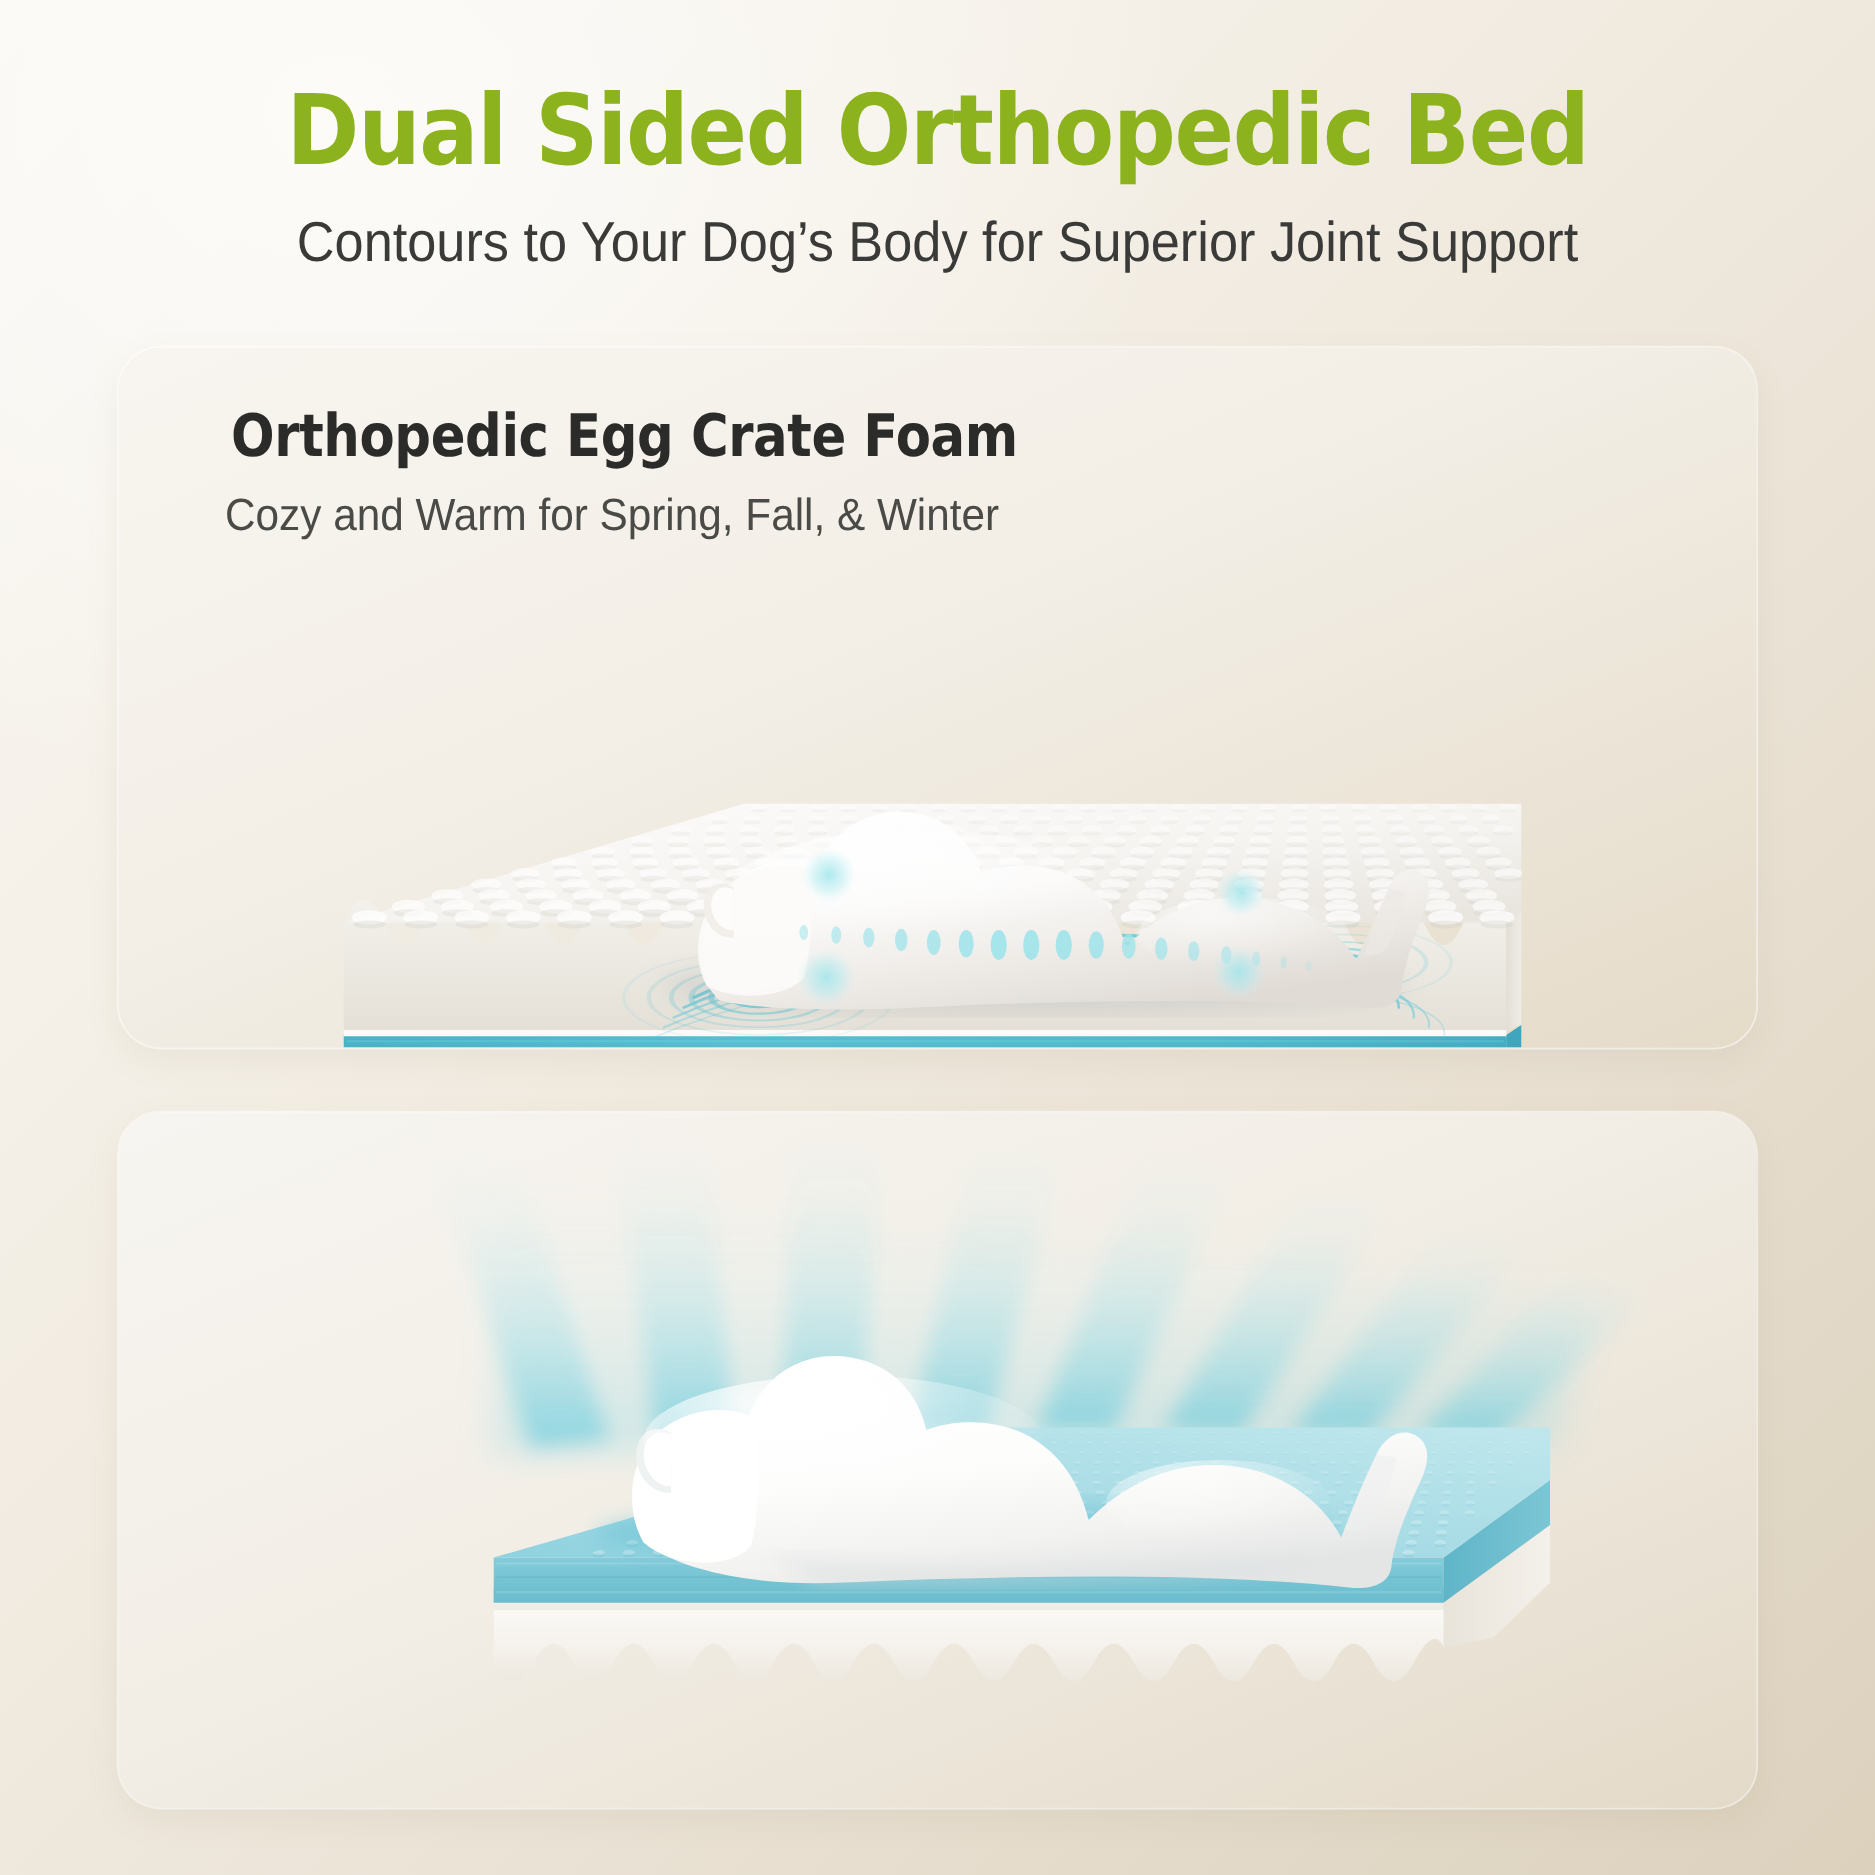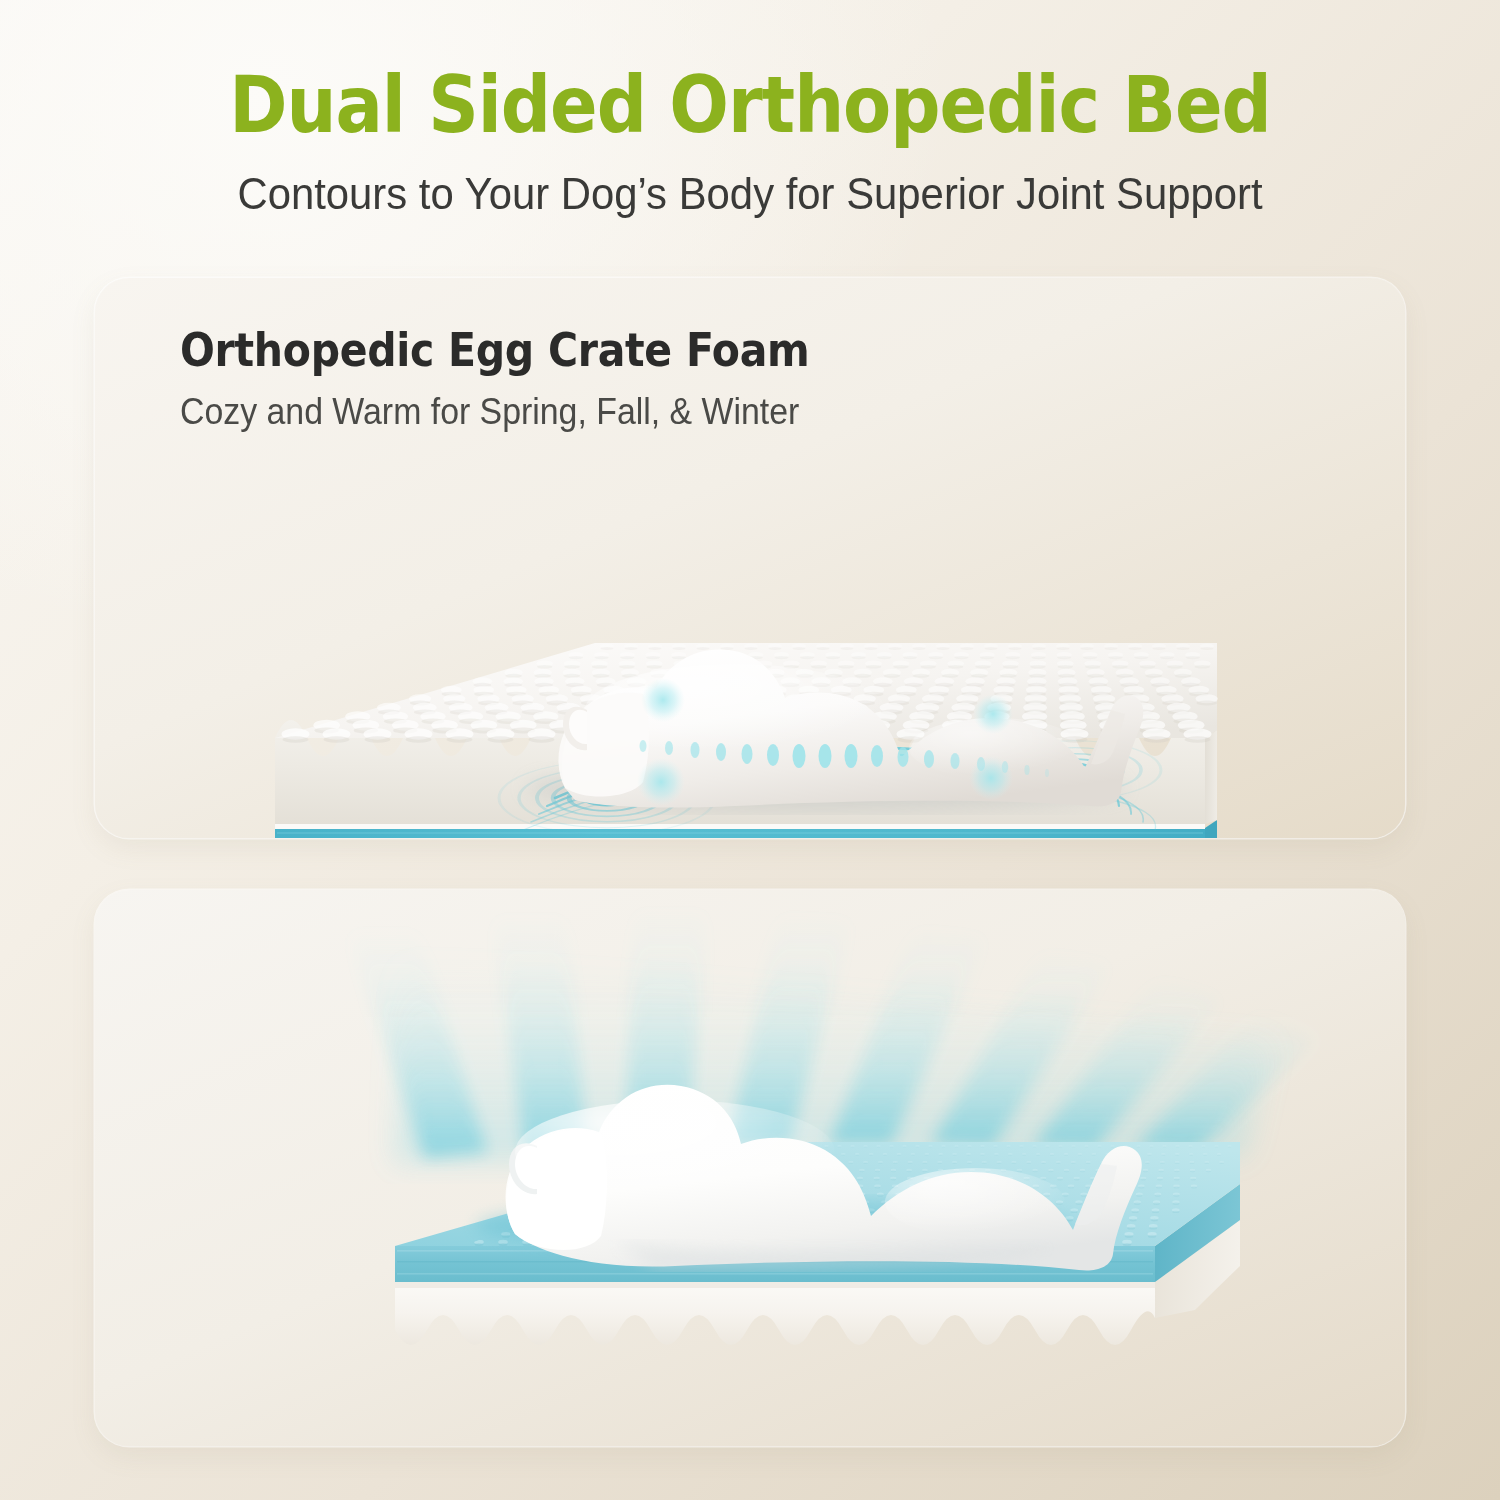--- a/index.html
+++ b/index.html
@@ -32,20 +32,21 @@
   }
 
   
   .card{
     position:absolute;left:95px;width:1310px;
     border-radius:34px;
     box-shadow:0 2px 3px rgba(255,255,255,.85) inset,
                0 0 0 1.5px rgba(255,255,255,.55),
                0 10px 26px rgba(150,135,110,.10);
     overflow:hidden;
+    text-align:center;
   }
   #card-1{
     top:278px;height:560px;
     background:linear-gradient(128deg,#F7F4EF 0%,#F3EFE7 40%,#E6DDCC 100%);
   }
   #card-2{
     top:890px;height:556px;
     background:linear-gradient(128deg,#F6F4F0 0%,#F2EEE6 42%,#E5DCCB 100%);
   }
   .card-text{position:absolute;left:85px;top:44px;}

